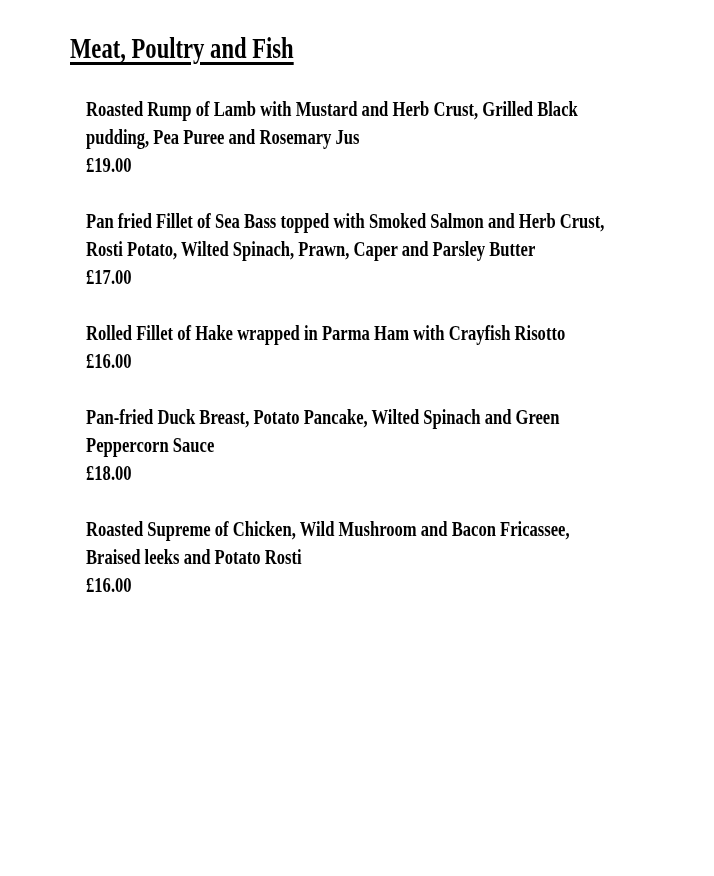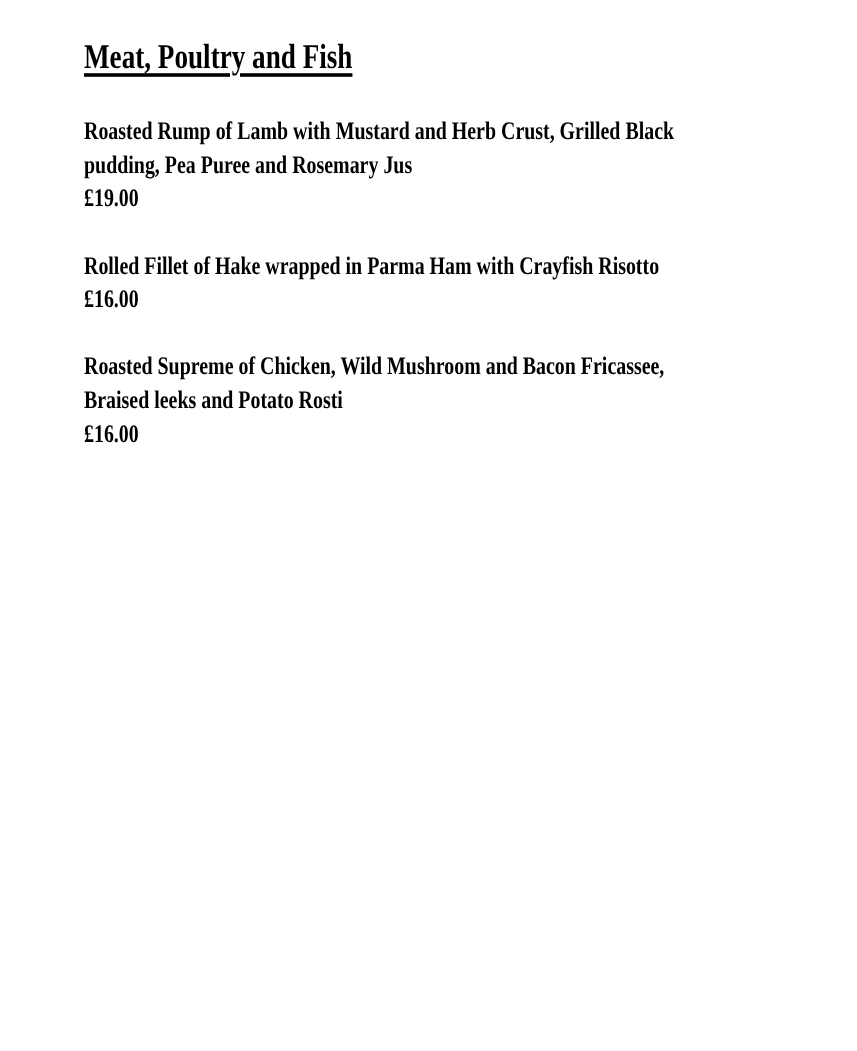--- a/index.html
+++ b/index.html
@@ -28,21 +28,21 @@
     white-space: nowrap;
     width: max-content;
     transform: scaleX(0.78);
     transform-origin: 0 50%;
     text-decoration: underline;
     text-decoration-thickness: 2.5px;
     text-underline-offset: 4px;
     letter-spacing: 0px;
   }
   .menu-item {
-    margin: 0 0 28px 0;
+    margin: 0 0 28px 16px;
   }
   .menu-line {
     font-size: 21px;
     line-height: 28px;
     white-space: nowrap;
     width: max-content;
     transform: scaleX(0.79);
     transform-origin: 0 50%;
   }
 </style>
@@ -52,26 +52,36 @@
 <div class="page">
   <h1 class="section-title">Meat, Poultry and Fish</h1>
   <div class="menu-items">
   <div class="menu-item">
         <div class="menu-line">Roasted Rump of Lamb with Mustard and Herb Crust, Grilled Black</div>
         <div class="menu-line">pudding, Pea Puree and Rosemary Jus</div>
         <div class="menu-line">£19.00</div>
       </div>
 
 
+  <div class="menu-item">
+        <div class="menu-line">Pan fried Fillet of Sea Bass topped with Smoked Salmon and Herb Crust,</div>
+        <div class="menu-line">Rosti Potato, Wilted Spinach, Prawn, Caper and Parsley Butter</div>
+        <div class="menu-line">£17.00</div>
+      </div>
 
   <div class="menu-item">
         <div class="menu-line">Rolled Fillet of Hake wrapped in Parma Ham with Crayfish Risotto</div>
         <div class="menu-line">£16.00</div>
       </div>
 
+  <div class="menu-item">
+        <div class="menu-line">Pan-fried Duck Breast, Potato Pancake, Wilted Spinach and Green</div>
+        <div class="menu-line">Peppercorn Sauce</div>
+        <div class="menu-line">£18.00</div>
+      </div>
 
   <div class="menu-item">
         <div class="menu-line">Roasted Supreme of Chicken, Wild Mushroom and Bacon Fricassee,</div>
         <div class="menu-line">Braised leeks and Potato Rosti</div>
         <div class="menu-line">£16.00</div>
       </div>
 
 </div>
 </div>
 

